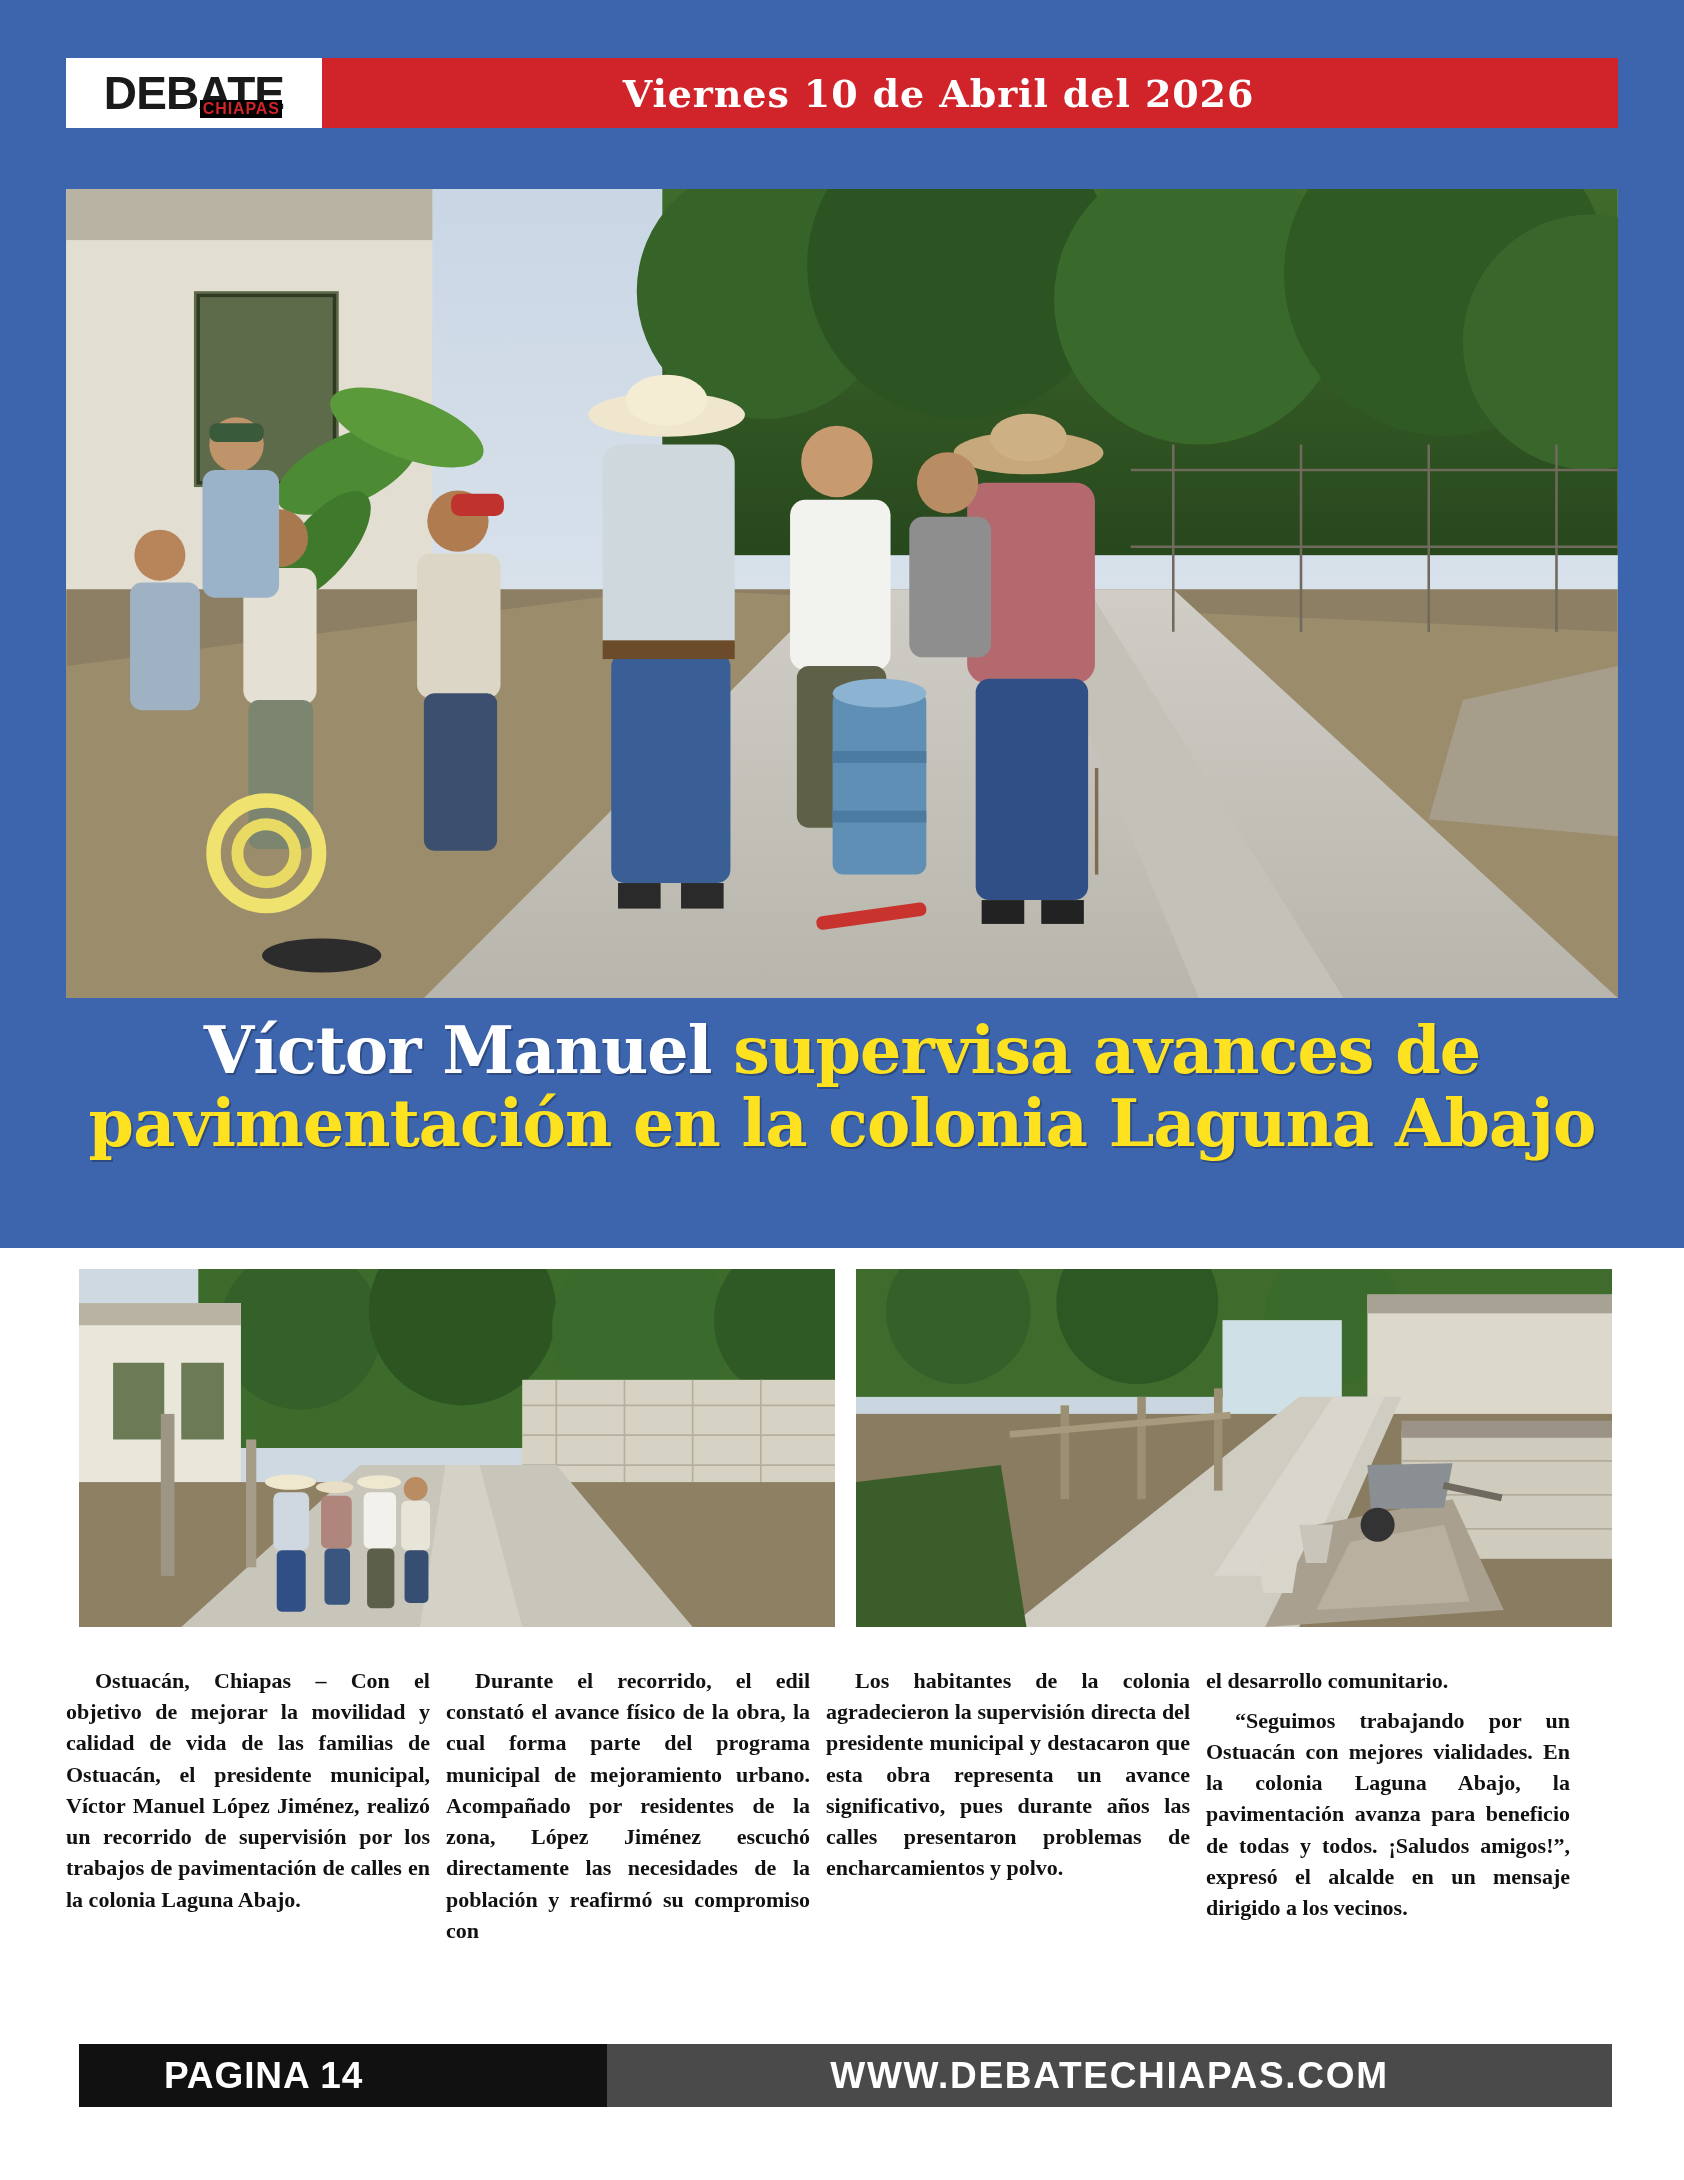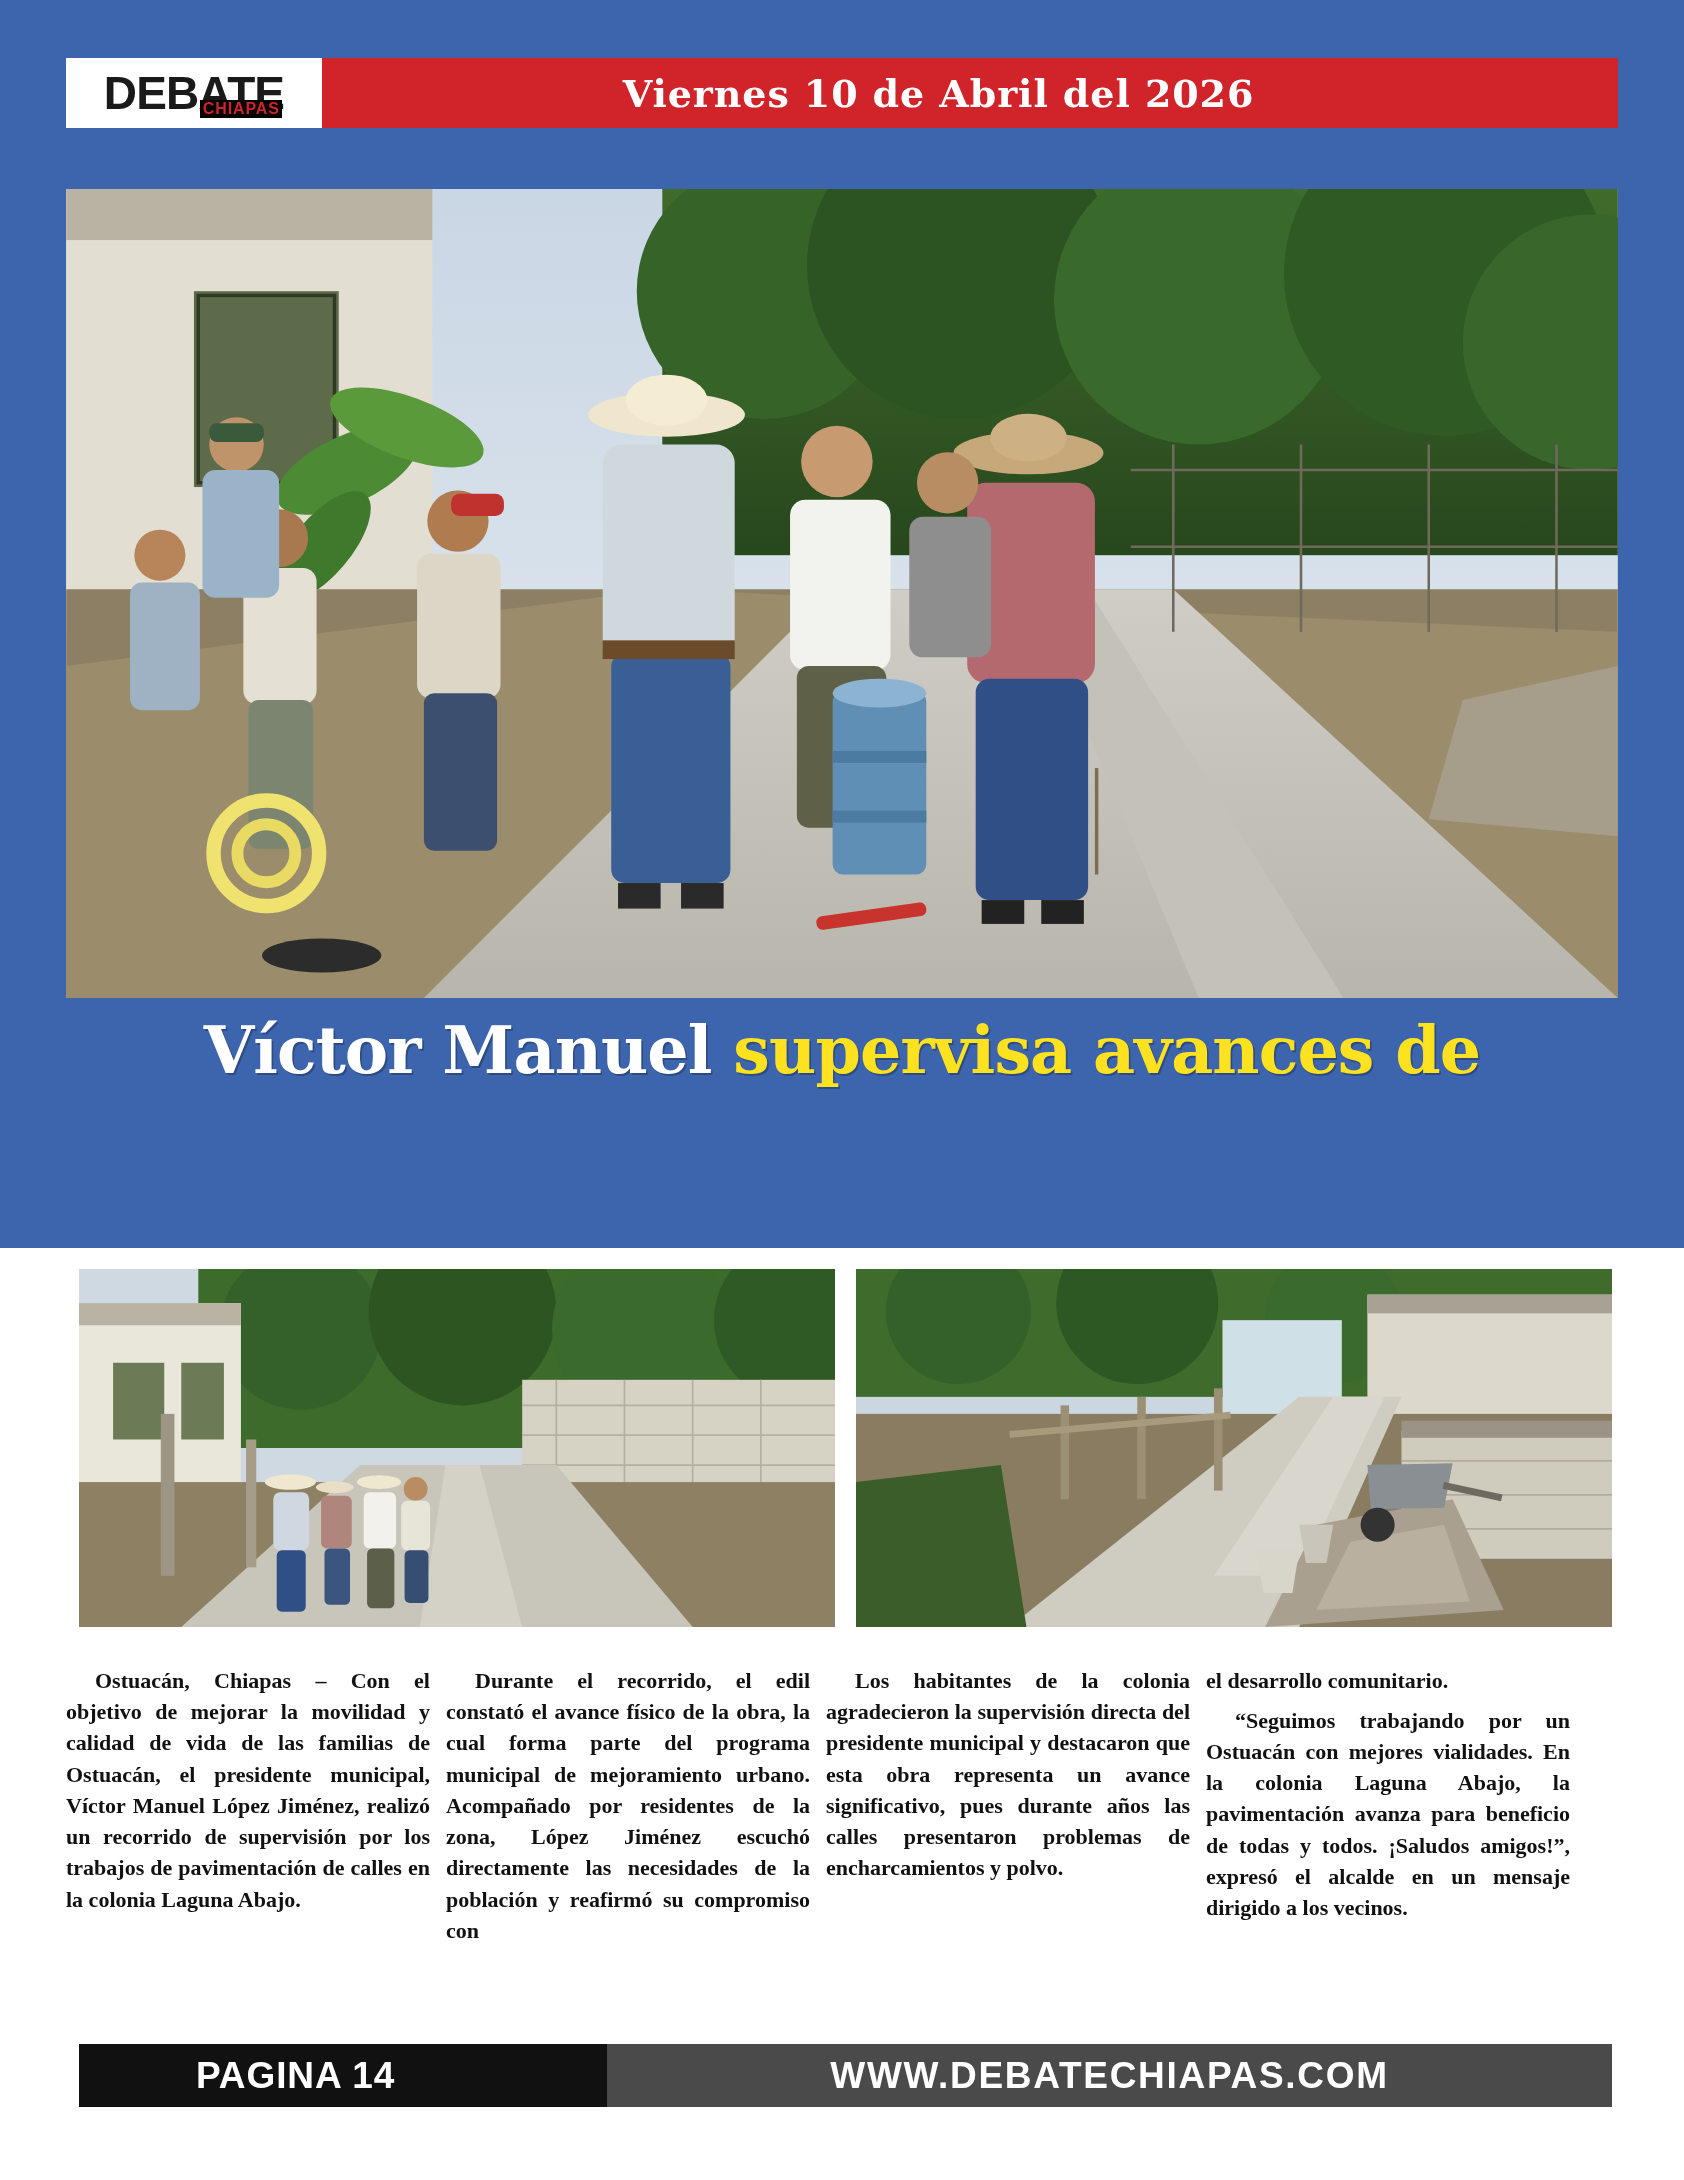--- a/index.html
+++ b/index.html
@@ -164,21 +164,21 @@
     width: 1533px;
     height: 63px;
     display: flex;
   }
   .footer-page {
     width: 528px;
     background: #111111;
     color: #ffffff;
     display: flex;
     align-items: center;
-    padding-left: 117px;
+    padding-left: 85px;
     box-sizing: border-box;
     font-family: "Liberation Sans", sans-serif;
     font-weight: bold;
     font-size: 37px;
     letter-spacing: 0.9px;
   }
   .footer-url {
     flex: 1 1 auto;
     background: #4a4a4a;
     color: #ffffff;
@@ -307,20 +307,21 @@
       <circle cx="235" cy="780" r="62" fill="none" stroke="#f0e26f" stroke-width="17"></circle>
       <circle cx="235" cy="780" r="34" fill="none" stroke="#e8da63" stroke-width="14"></circle>
 
       <rect x="880" y="855" width="130" height="16" rx="7" fill="#c9332d" transform="rotate(-8 880 855)"></rect>
       <ellipse cx="300" cy="900" rx="70" ry="20" fill="#2c2c2c"></ellipse>
     </svg>
   </div>
 
   <div class="headline">
     <span class="white">Víctor Manuel</span><span> supervisa avances de</span><br>
+    <span>pavimentación en la colonia Laguna Abajo</span>
   </div>
 
   <div class="lower-panel"></div>
 
   <div class="sub-photos">
 
     <div class="sub-photo">
       <svg width="756" height="358" viewBox="0 0 887 420" role="img" aria-label="group walking on paved street">
         <rect x="0" y="0" width="887" height="420" fill="#cfd9e2"></rect>
 

